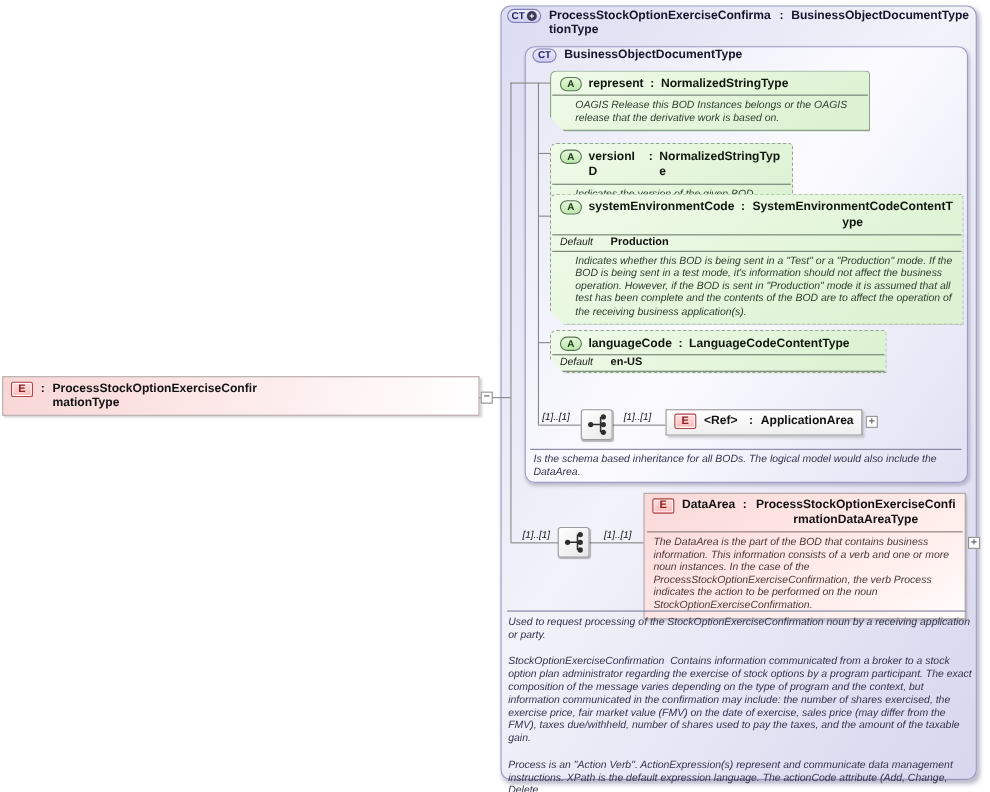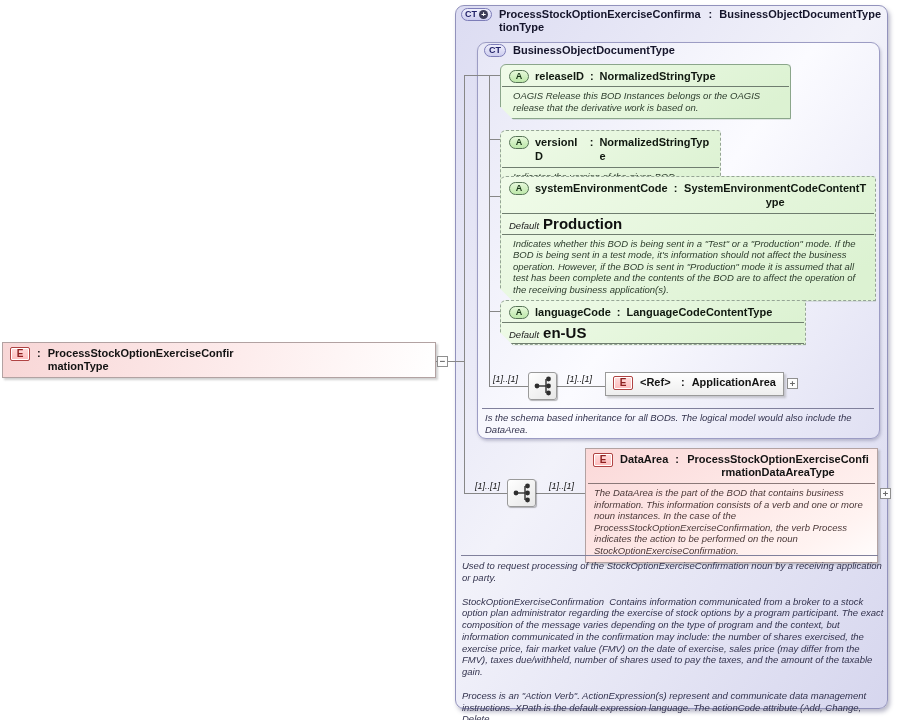--- a/index.html
+++ b/index.html
@@ -37,24 +37,24 @@
         filter:drop-shadow(2px 2px 1.5px rgba(110,140,110,.4));
         font-size:11px;color:#101810;}
   .attr.dashed{border-style:dashed;border-color:#95a495;}
   .attr-head{display:flex;align-items:flex-start;gap:6px;padding:4px 8px 3px 8px;
              font-weight:bold;line-height:1.3;}
   .ic-a{flex:none;width:20px;height:13px;margin-top:1px;box-sizing:border-box;
         border:1px solid #567456;border-radius:7px;
         background:linear-gradient(#e6f8da,#bde8aa);
         color:#163216;font-size:9px;font-weight:bold;line-height:11px;text-align:center;}
   .attr-sep{height:0;border-top:1px solid #6f7d6f;margin:0 1px;}
-  .attr-def{display:flex;align-items:baseline;gap:4px;padding:1px 8px 2px 8px;font-size:9.5px;}
+  .attr-def{display:flex;align-items:baseline;gap:16px;padding:1px 8px 2px 8px;font-size:9.5px;}
   .def-label{font-style:italic;color:#1c1c1c;}
-  .def-value{font-weight:bold;color:#101010;font-size:15px;}
-  .attr-doc{padding:3px 8px 5px 12px;font-size:9.5px;font-style:italic;color:#2e3e2e;line-height:1.22;}
+  .def-value{font-weight:bold;color:#101010;font-size:10px;}
+  .attr-doc{padding:3px 8px 5px 22px;font-size:9.5px;font-style:italic;color:#2e3e2e;line-height:1.22;}
   
   .ebox{position:absolute;z-index:3;box-sizing:border-box;border:1px solid #b2a2a2;
         box-shadow:2px 2px 2px rgba(120,120,120,.35);font-size:11px;color:#131313;}
   .e-head{display:flex;align-items:flex-start;gap:7px;padding:4px 7px;font-weight:bold;line-height:1.18;}
   .ic-e{flex:none;width:20px;height:14px;margin-top:0;box-sizing:border-box;
         border:1px solid #b04343;border-radius:2px;
         background:linear-gradient(#ffdede,#ffbcbc);box-shadow:inset 0 0 0 1px #ffffff;
         color:#8d2020;font-size:10px;font-weight:bold;line-height:12px;text-align:center;}
   .e-root{left:2px;top:342px;width:434px;min-height:36px;
           background:linear-gradient(105deg,#f8d6d6 0%,#fdecec 55%,#ffffff 100%);}
@@ -121,21 +121,21 @@
   <div class="ct-title" style="left:484px;top:44px;">
     <span class="ic-ct">
         <span>CT</span>
       </span>
     <span class="t-name" style="white-space:nowrap;">BusinessObjectDocumentType</span>
   </div>
 
   <div class="attr" style="left:500px;top:64px;width:291px;">
     <div class="attr-head">
       <span class="ic-a">A</span>
-      <span class="t-name">releaseID</span>
+      <span class="t-name">represent</span>
       <span class="t-colon">:</span>
       <span class="t-type">NormalizedStringType</span>
     </div>
     <div class="attr-sep"></div>
     <div class="attr-doc">OAGIS Release this BOD Instances belongs or the OAGIS release that the derivative work is based on.</div>
   </div>
 
   <div class="attr dashed" style="left:500px;top:130px;width:221px;">
     <div class="attr-head">
       <span class="ic-a">A</span>

